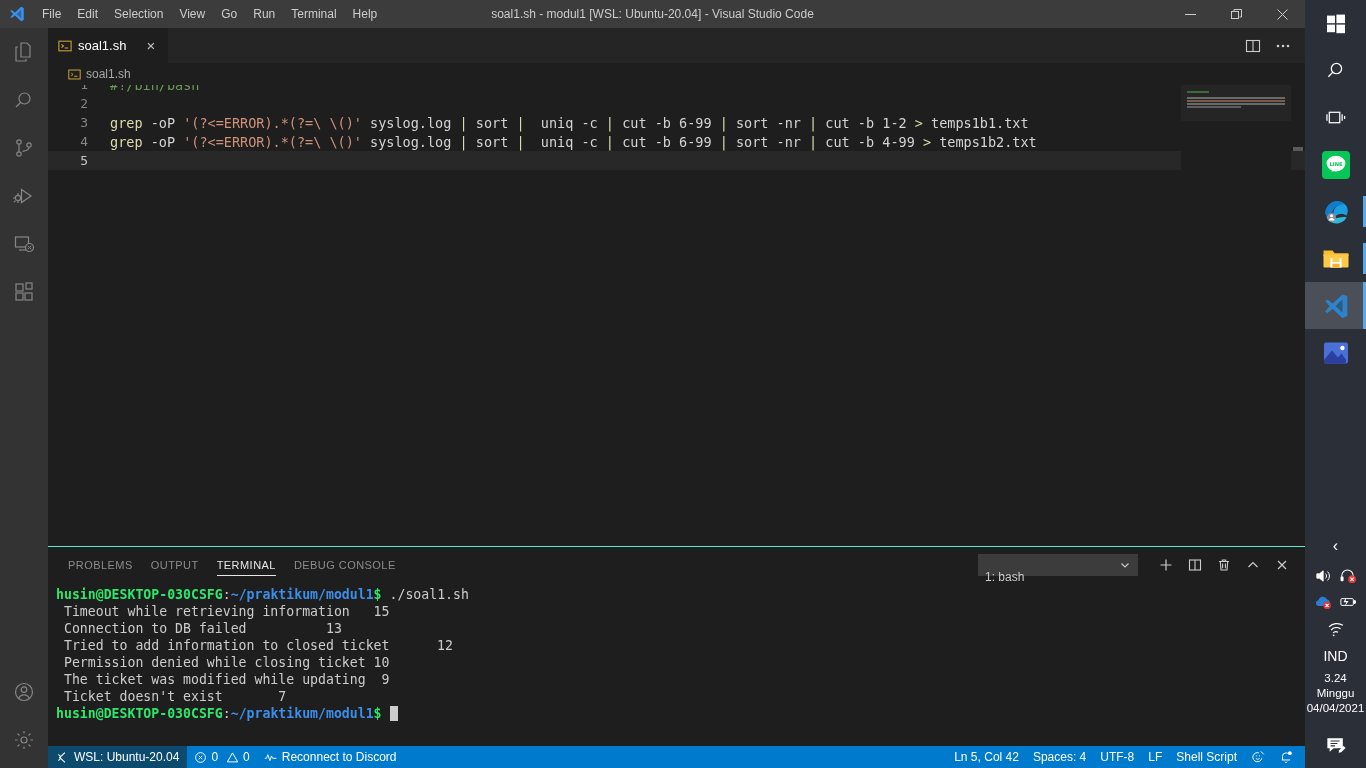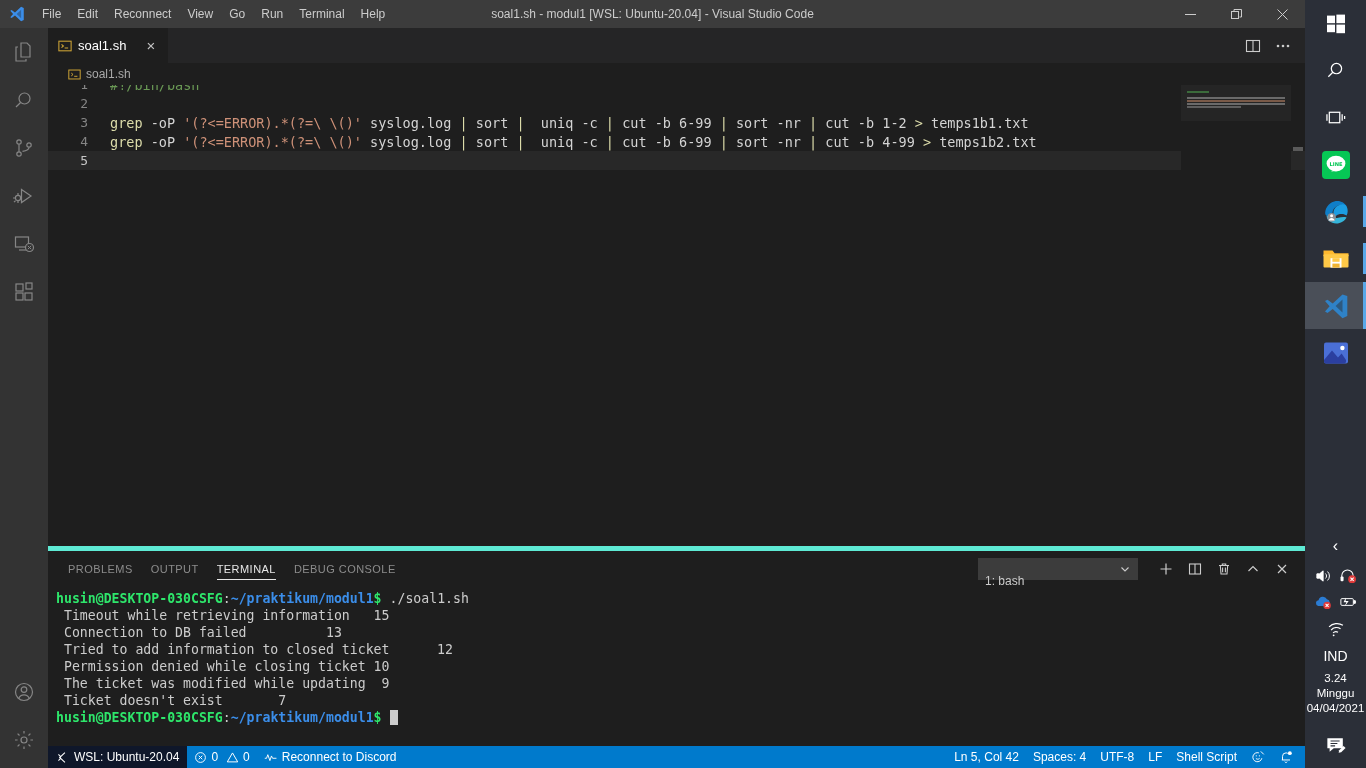--- a/index.html
+++ b/index.html
@@ -104,21 +104,21 @@
     position:absolute; right:14px; top:0; width:110px; height:100%;
     background:#1e1e1e; pointer-events:none;
   }
   .mm-slider { position:absolute; right:0; top:0; width:110px; height:36px; background:#ffffff08; }
   .mm-row { position:absolute; left:6px; height:2px; }
   
   .ed-scroll { position:absolute; right:0; top:0; width:14px; height:100%; background:transparent; }
   .ed-scroll-thumb { position:absolute; right:2px; top:62px; width:10px; height:4px; background:#5a5a5a; }
 
   
-  .panel { height:200px; background:#1e1e1e; display:flex; flex-direction:column; flex:0 0 200px; border-top:5px solid #5eead4; }
+  .panel { height:200px; background:#1e1e1e; display:flex; flex-direction:column; flex:0 0 200px; border-top:1px solid #5eead4; }
   .panel-header { height:35px; display:flex; align-items:center; padding-left:20px; flex:0 0 35px; }
   .panel-tabs { display:flex; align-items:center; gap:18px; height:35px; }
   .ptab {
     font-size:11px; letter-spacing:.45px; color:#8c8c8c; text-transform:uppercase;
     height:35px; display:flex; align-items:center; position:relative;
   }
   .ptab.active { color:#e7e7e7; }
   .ptab.active::after {
     content:""; position:absolute; left:0; right:0; bottom:6px; height:1px; background:#e7e7e7;
   }
@@ -137,21 +137,21 @@
   }
   .t-user { color:#2ee66b; font-weight:bold; }
   .t-colon { color:#cccccc; }
   .t-path { color:#3b8eea; font-weight:bold;text-align:center; }
   .t-dollar { color:#2ee66b; font-weight:bold; }
   .t-out { color:#cccccc; }
   .t-cursor { display:inline-block; width:8px; height:15px; background:#cccccc; vertical-align:-3px; }
 
   
   .statusbar { height:22px; background:#007acc; display:flex; align-items:center; flex:0 0 22px; font-size:12px; color:#ffffff; }
-  .sb-remote { background:#0f172a; height:22px; display:flex; align-items:center; gap:5px; padding:0 8px; color:#ffffff; }
+  .sb-remote { background:#0c4a6e; height:22px; display:flex; align-items:center; gap:5px; padding:0 8px; color:#ffffff; }
   .sb-item { height:22px; display:flex; align-items:center; gap:4px; padding:0 7px; color:#ffffff; white-space:nowrap; }
   .sb-right { margin-left:auto; display:flex; align-items:center; }
 
   
   #taskbar {
     position:absolute; right:0; top:0; width:61px; height:768px;
     background:#2b2f38; display:flex; flex-direction:column; align-items:center;
   }
   .tb-item { width:61px; height:47px; display:flex; align-items:center; justify-content:center; position:relative; }
   .tb-item.running::after {
@@ -181,21 +181,21 @@
     <div class="titlebar">
       <div class="vsc-logo">
         <svg width="18" height="18" viewBox="0 0 24 24">
           <path d="M17.5 2.2 9.3 9.9 4.9 6.6 3 7.6l3.8 4.4L3 16.4l1.9 1 4.4-3.3 8.2 7.7L21 20V4z" fill="#3b8eea"></path>
           <path d="M17.5 6.3v11.4l-6-5.7z" fill="#1e1e1e" opacity=".35"></path>
         </svg>
       </div>
       <div class="menu">
         <div class="menu-item">File</div>
         <div class="menu-item">Edit</div>
-        <div class="menu-item">Reconnect</div>
+        <div class="menu-item">Selection</div>
         <div class="menu-item">View</div>
         <div class="menu-item">Go</div>
         <div class="menu-item">Run</div>
         <div class="menu-item">Terminal</div>
         <div class="menu-item">Help</div>
       </div>
       <div class="title-center">soal1.sh - modul1 [WSL: Ubuntu-20.04] - Visual Studio Code</div>
       <div class="win-controls">
         <div class="win-btn">
           <svg width="11" height="11" viewBox="0 0 11 11">

